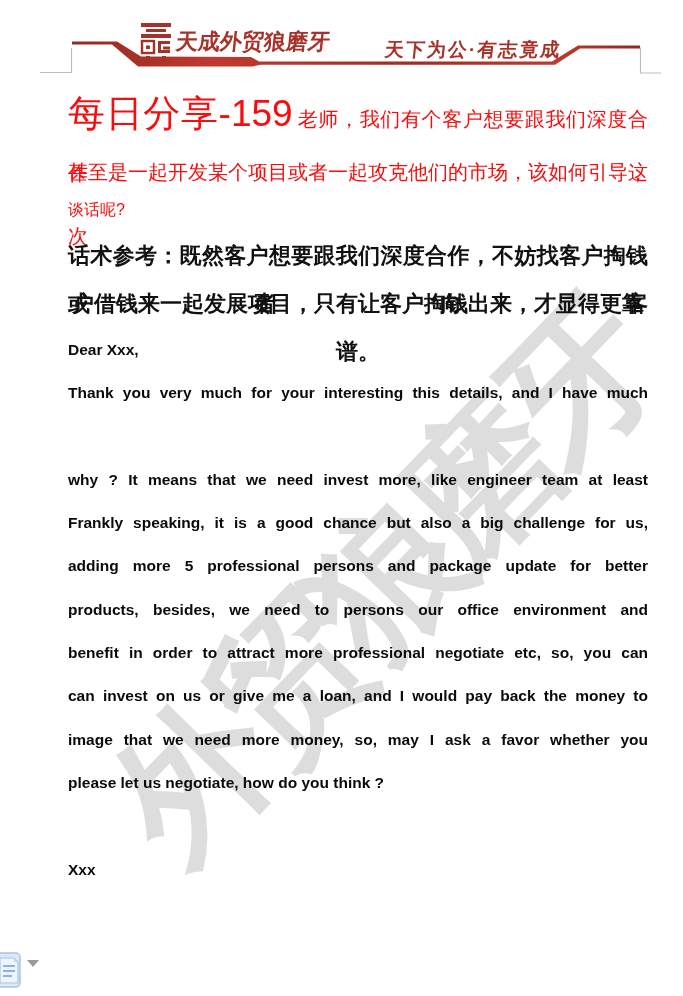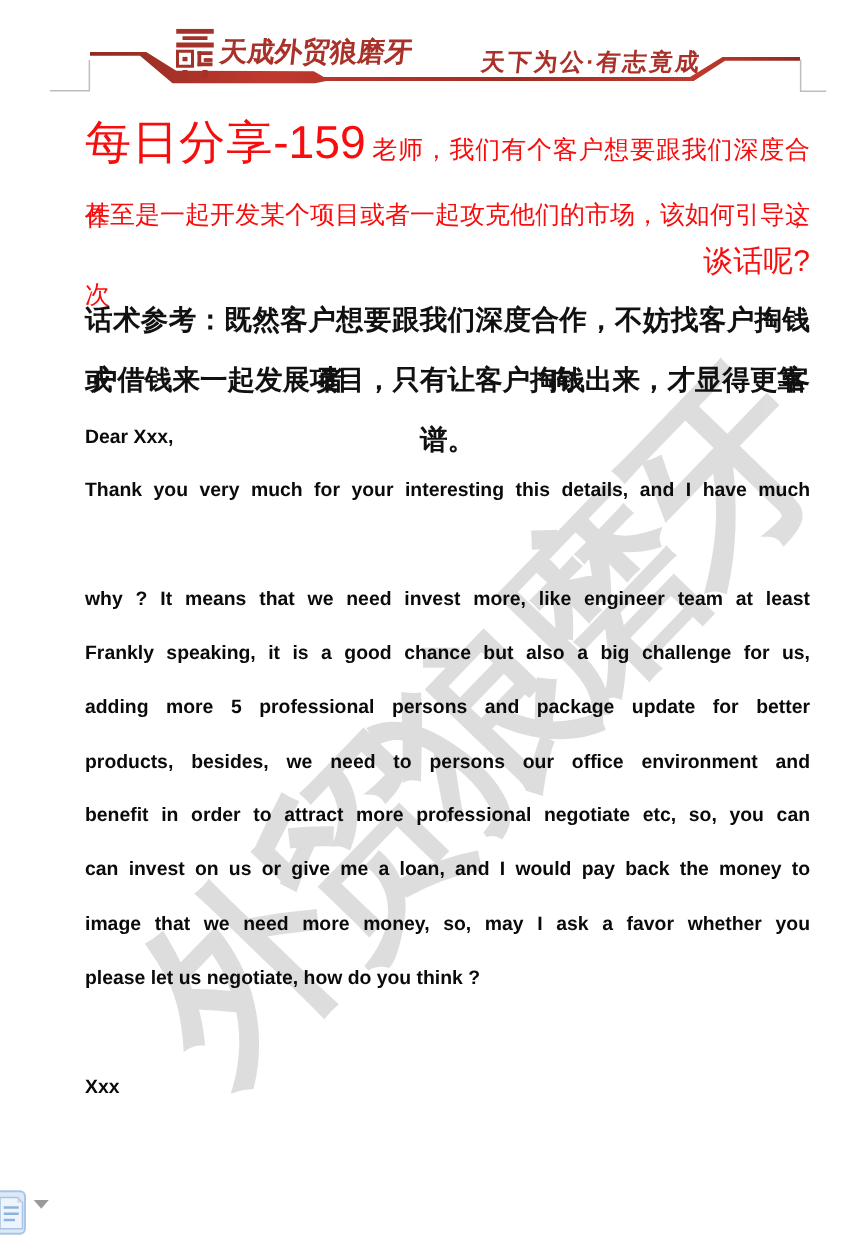--- a/index.html
+++ b/index.html
@@ -29,21 +29,21 @@
     font-size:19px;font-weight:bold;color:#a93129;
     transform:skewX(-6deg);letter-spacing:2px;white-space:nowrap;
   }
   
   .content{position:absolute;left:68px;top:88px;width:580px;z-index:1;}
   .t-line{color:#f70d0d;font-weight:normal;}
   .t1{height:52px;line-height:52px;text-align:justify;text-align-last:justify;}
   .t1 .big{font-size:37px;}
   .t1 .rest{font-size:20px;}
   .t2{height:48px;line-height:64px;font-size:20px;text-align:justify;text-align-last:justify;}
-  .t3{height:44px;line-height:44px;font-size:24px;text-align:right;}
+  .t3{height:44px;line-height:44px;font-size:16px;text-align:left;}
   .ref-line{
     font-family:"Liberation Serif","DejaVu Serif",serif;
     font-weight:bold;color:#111;font-size:22px;height:48px;line-height:48px;
   }
   .ref1{text-align:justify;text-align-last:justify;}
   .ref2{text-align:center;}
   .email{margin-top:0;}
   .e-line{
     height:43.3px;line-height:43.3px;font-size:15.5px;font-weight:bold;color:#0a0a0a;
     font-family:"Liberation Sans","DejaVu Sans",sans-serif;

